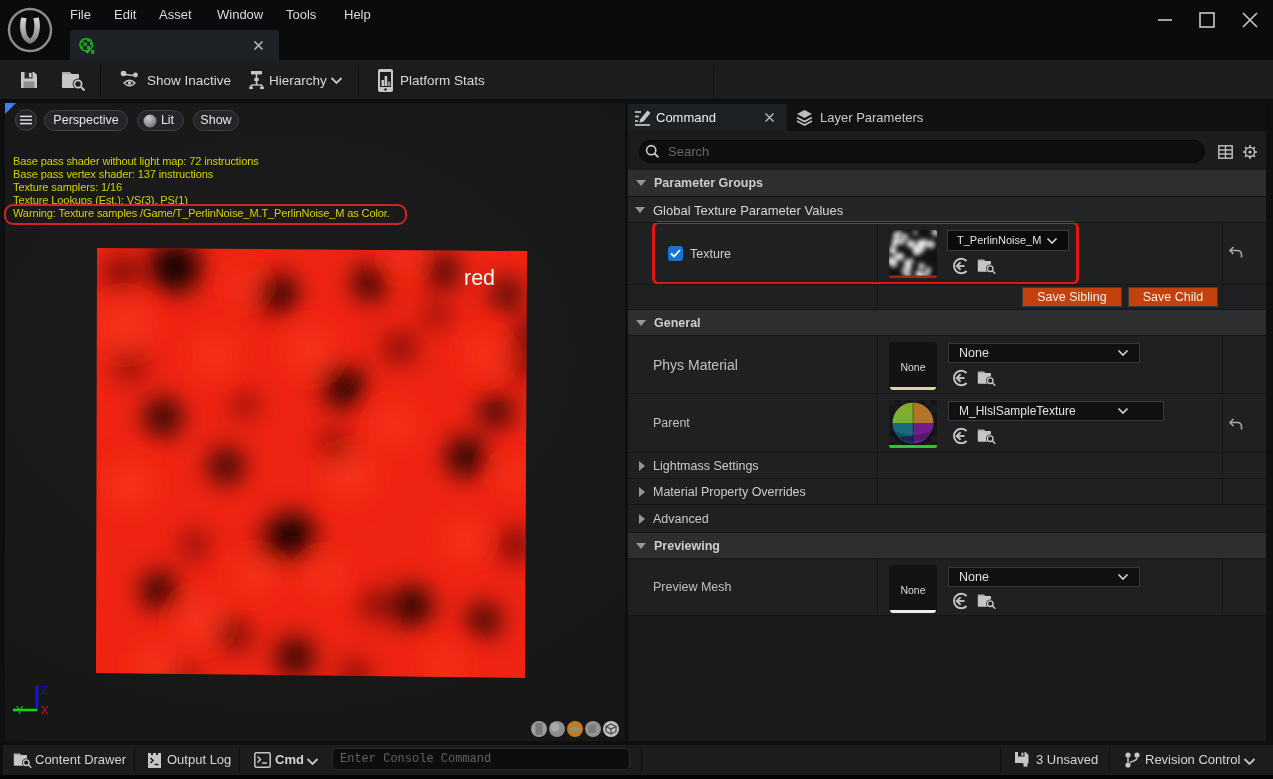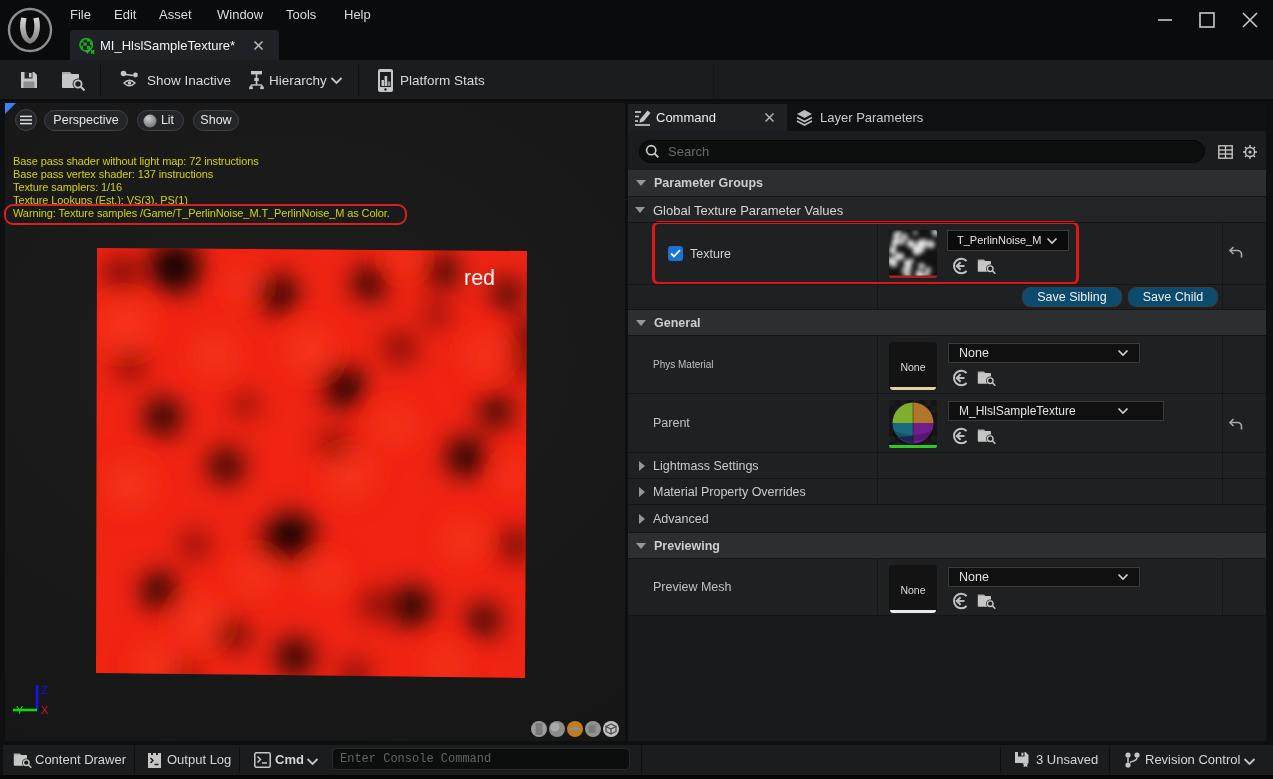--- a/index.html
+++ b/index.html
@@ -25,21 +25,21 @@
 .rowhead{position:absolute;left:628px;width:638px;background:#2d2e2f}
 .headlabel{position:absolute;left:26px;color:#cdcdcd;font-size:12.5px;font-weight:bold}
 .coldiv{position:absolute;width:1px;background:#151617}
 .hdiv{position:absolute;left:628px;width:638px;height:1px;background:#141516}
 .tri-d{position:absolute;width:0;height:0;border-left:5px solid transparent;border-right:5px solid transparent;border-top:6px solid #969696}
 .tri-r{position:absolute;width:0;height:0;border-top:5px solid transparent;border-bottom:5px solid transparent;border-left:6px solid #969696}
 .combo{position:absolute;background:#101011;border:1px solid #383a3c;border-radius:0;color:#e2e2e2;font-size:12.5px}
 .thumb{position:absolute;width:48px;height:48px;background:#131314;border-radius:3px}
 .nonetxt{position:absolute;width:100%;text-align:center;color:#dadada;font-size:10.5px}
 .ubar{position:absolute;left:1px;right:1px;bottom:0;height:3px;border-radius:0 0 3px 3px}
-.btn{position:absolute;background:#0c4a6e;border:1px solid #3a3c3e;border-radius:8px;color:#efefef;font-size:12.5px;text-align:center}
+.btn{position:absolute;background:#c2410c;border:1px solid #3a3c3e;border-radius:0;color:#efefef;font-size:12.5px;text-align:center}
 
 #statusbar{position:absolute;left:0;top:745px;width:1273px;height:30px;background:#1b1c1d}
 .ssep{position:absolute;top:747px;width:1px;height:26px;background:#0c0d0e}
 .slabel{position:absolute;top:745px;height:30px;line-height:30px;color:#d5d5d5;font-size:13px}
 #bottomstrip{position:absolute;left:0;top:775px;width:1273px;height:4px;background:#050506}
 </style>
 </head>
 <body>
 
 <div id="menubar"></div>
@@ -75,21 +75,20 @@
           <circle cx="8.2" cy="7.8" r="6.8"></circle>
         </clipPath>
       </defs>
     <circle cx="8.2" cy="7.8" r="6.2" fill="none" stroke="#1ea51e" stroke-width="1.7"></circle>
     <g clip-path="url(#tic)">
       <path d="M2 2 h3.4 v3.4 h-3.4 Z M8.8 1 h3.4 v3.4 h-3.4 Z M5.4 5.4 h3.4 v3.4 h-3.4 Z M12 4.6 h3.4 v3.4 h-3.4 Z M1.6 8.8 h3.4 v3.4 h-3.4 Z M8.8 8.8 h3.4 v3.4 h-3.4 Z" fill="#1ea51e"></path>
     </g>
     <path d="M7.8 13.6 l1.7 1.9 2.6-3.4" stroke="#22c022" stroke-width="1.7" fill="none"></path>
     <path d="M13.2 13.2 l3 3.4 M16.2 13.2 l-3 3.4" stroke="#22c022" stroke-width="1.4"></path>
 </svg>
-  <div class="title">MI_HlslSampleTexture*</div>
   <svg class="ico" style="left:183px;top:10px" width="11" height="11" viewBox="0 0 11 11">
     <path d="M1.5 1.5 L9.5 9.5 M9.5 1.5 L1.5 9.5" stroke="#bdbdbd" stroke-width="1.5"></path>
   </svg>
 </div>
 
 <div id="toolbar"></div>
 
 <svg class="ico" style="left:19px;top:70px" width="20" height="20" viewBox="0 0 20 20">
   <path d="M2 2 h13 l3 3 v13 h-16 Z" fill="#c6c6c6"></path>
   <rect x="5.5" y="2" width="8" height="6.5" fill="#2a2a2a"></rect>
@@ -401,21 +400,21 @@
 <div class="btn" style="left:1022px;top:287px;width:100px;height:20px;line-height:18px">Save Sibling</div>
 <div class="btn" style="left:1128px;top:287px;width:90px;height:20px;line-height:18px">Save Child</div>
 
 <div class="rowhead" style="left:628px;top:310px;height:26px"></div>
 <div class="tri-d" style="left:636px;top:320px"></div>
 <div class="headlabel" style="left:654px;top:310px;height:26px;line-height:27px;position:absolute">General</div>
 
 <div class="row" style="top:336px;height:58px"></div>
 <div class="coldiv" style="left:877px;top:336px;height:58px"></div>
 <div class="coldiv" style="left:1222px;top:336px;height:58px"></div>
-<div class="abs" style="left:653px;top:336px;height:58px;line-height:58px;color:#c0c0c0;font-size:10px">Phys Material</div>
+<div class="abs" style="left:653px;top:336px;height:58px;line-height:58px;color:#c0c0c0;font-size:14px">Phys Material</div>
 <div class="thumb" style="left:889px;top:342px">
     <div class="nonetxt" style="top:19px">None</div>
     <div class="ubar" style="background:#ddd5a0"></div>
   </div>
 <div class="combo" style="left:948px;top:343px;width:192px;height:20px;line-height:18px"><span style="margin-left:10px">None</span></div>
 <svg class="ico" style="left:1117px;top:349px" width="12" height="8" viewBox="0 0 12 8">
     <path d="M1.5 1.5 L6 6 L10.5 1.5" stroke="#d0d0d0" stroke-width="1.7" fill="none"></path>
   </svg>
 <svg class="ico" style="left:952px;top:369px" width="18" height="18" viewBox="0 0 18 18">
   <path d="M14.6 4 A7.3 7.3 0 1 0 14.6 14" fill="none" stroke="#c2c2c2" stroke-width="1.9"></path>

